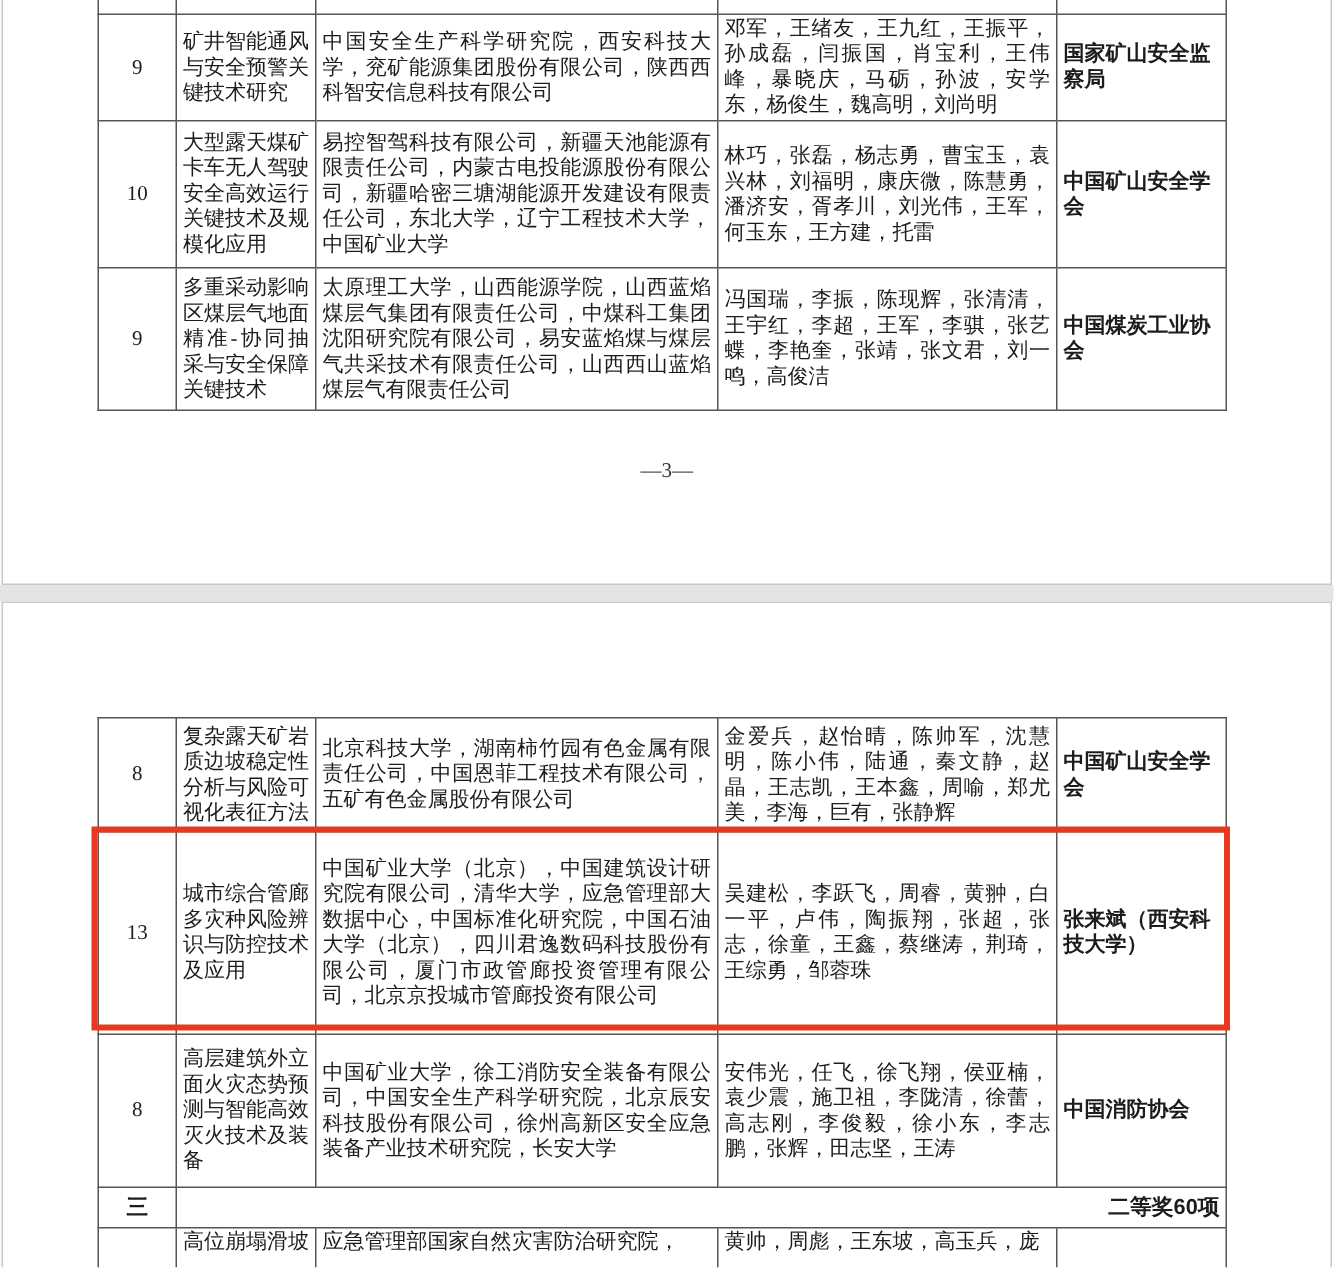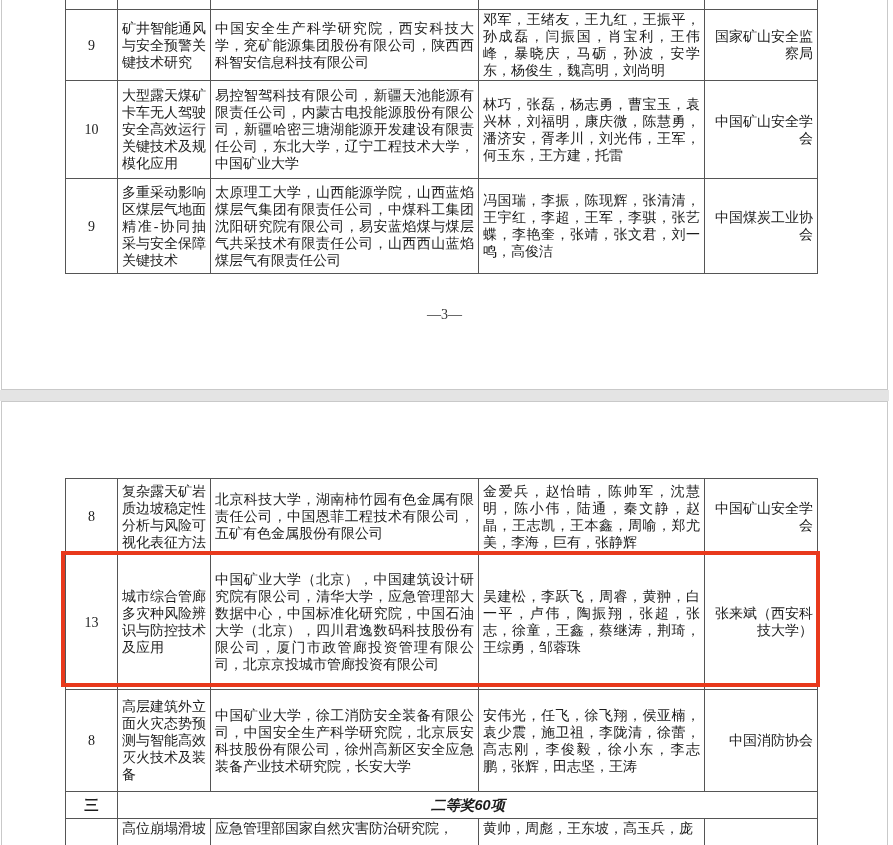--- a/index.html
+++ b/index.html
@@ -24,28 +24,28 @@
   .page4 .doc-table{top:76px;}
   .doc-table td{
     border:1px solid #555;
     font-size:14px;line-height:17px;
     vertical-align:middle;padding:1px 4px;box-sizing:border-box;
     word-break:break-all;
   }
   .td-no{text-align:center;padding:1px 0;}
   .td-title{text-align:justify;text-justify:inter-ideograph;padding:1px 2px;margin-left:36px;}
   .td-orgs,.td-people{text-align:justify;text-justify:inter-ideograph;}
-  .td-award{text-align:right;}
+  .td-award{text-align:left;font-weight:bold;}
   .row-clip td{height:22px;}
   .row-clip-bottom td{vertical-align:top;}
   .row-section td{
     font-family:"Liberation Sans","DejaVu Sans",sans-serif;
     font-weight:bold;font-size:14.5px;
   }
-  .row-section .td-label{text-align:center;padding-left:5px;font-style:italic;}
+  .row-section .td-label{text-align:right;padding-left:5px;}
   .page-footer{
     position:absolute;top:716px;left:0;width:100%;
     text-align:center;font-size:14px;color:#333;
   }
   .highlight-box{
     position:absolute;left:61px;top:551px;width:759px;height:136px;
     border:4px solid #e8391c;box-sizing:border-box;
     pointer-events:none;z-index:5;
   }
 </style>

